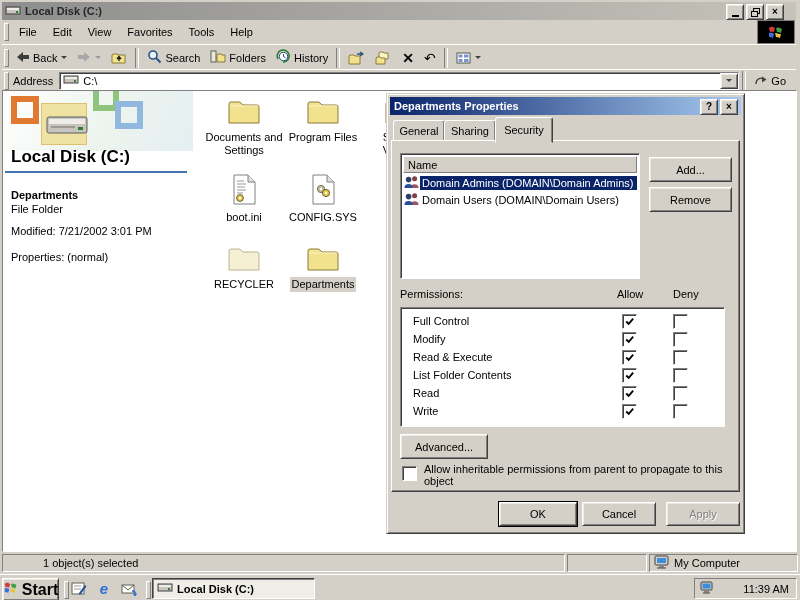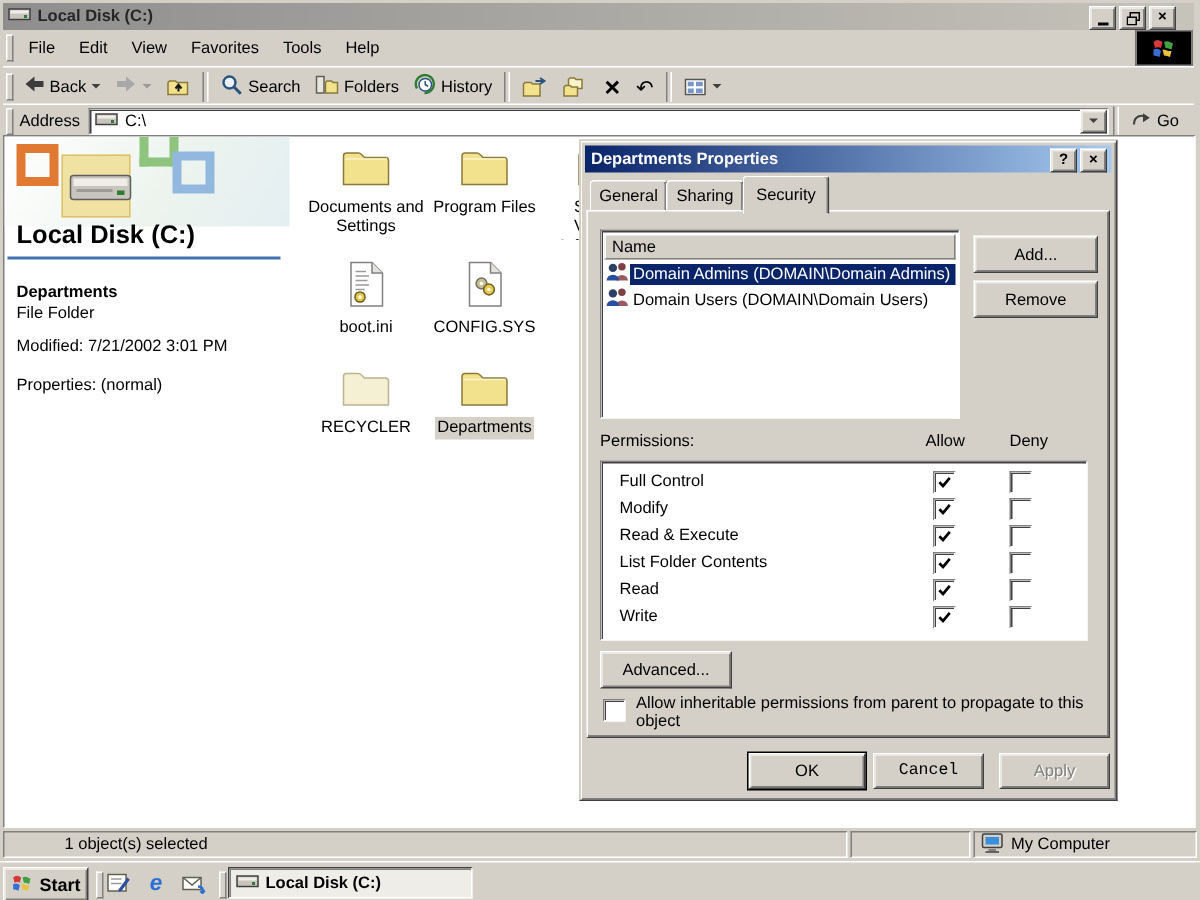--- a/index.html
+++ b/index.html
@@ -44,21 +44,21 @@
   .webhead{position:absolute;left:8px;top:56px;font-size:17px;font-weight:bold;letter-spacing:0;}
   .webrule{position:absolute;left:2px;top:80px;width:182px;height:2px;background:#4472B0;}
   .file-item{position:absolute;width:90px;text-align:center;}
   .file-item .flabel{display:inline-block;padding:1px 2px;line-height:13px;}
   .file-item .ficon{display:block;margin:0 auto 3px auto;}
   
   .statusbar{left:2px;top:552px;width:796px;height:20px;display:flex;gap:2px;align-items:stretch;padding-top:2px;box-sizing:border-box;}
   .status-pane{border:1px solid;border-color:#808080 #fff #fff #808080;display:flex;align-items:center;padding:0 4px;box-sizing:border-box;}
   
   .taskbar{left:0;top:574px;width:800px;height:26px;background:#D4D0C8;border-top:1px solid #fff;box-sizing:border-box;}
-  .start-btn{position:absolute;left:2px;top:3px;width:55px;height:21px;font-weight:bold;font-size:12px;gap:3px;}
+  .start-btn{position:absolute;left:2px;top:3px;width:55px;height:21px;font-weight:bold;font-size:16px;gap:3px;}
   .ql-icon{position:absolute;top:5px;width:18px;height:17px;display:flex;align-items:center;justify-content:center;}
   .task-btn{position:absolute;left:152px;top:3px;width:163px;height:21px;
     border:1px solid;border-color:#404040 #fff #fff #404040;box-shadow:inset 1px 1px 0 #808080;
     background:#EFEDE7;display:flex;align-items:center;gap:4px;padding-left:4px;box-sizing:border-box;font-weight:bold;}
   .tray{position:absolute;right:3px;top:3px;width:103px;height:21px;
     border:1px solid;border-color:#808080 #fff #fff #808080;display:flex;align-items:center;box-sizing:border-box;}
   
   .dialog{left:386px;top:93px;width:359px;height:441px;background:#D4D0C8;
     border:1px solid;border-color:#D4D0C8 #404040 #404040 #D4D0C8;
     box-shadow:inset 1px 1px 0 #fff, inset -1px -1px 0 #808080;box-sizing:border-box;}
@@ -453,21 +453,21 @@
           <span>Advanced...</span>
         </div>
 
       <span class="checkbox" style="left:10px;top:325px;"></span>
       <div class="dlg-label small-note" style="left:32px;top:322px;width:305px;">Allow inheritable permissions from parent to propagate to this object</div>
     </div>
 
     <div class="btn default abs" style="left:112px;top:408px;width:76px;height:22px;">
         <span>OK</span>
       </div>
-    <div class="btn abs" style="left:195px;top:408px;width:72px;height:22px;font-family:Liberation Mono, monospace;">
+    <div class="btn abs" style="left:195px;top:408px;width:72px;height:22px;">
         <span>Cancel</span>
       </div>
     <div class="btn disabled abs" style="left:279px;top:408px;width:72px;height:22px;">
         <span>Apply</span>
       </div>
   </div>
 
   <div class="abs taskbar">
     <div class="btn start-btn">
       <span><svg width="16" height="15" viewBox="0 0 18 16">
@@ -500,15 +500,24 @@
     </div>
     <div class="grip" style="position:absolute;left:144px;top:6px;"></div>
     <div class="task-btn">
       <span><svg width="16" height="11" viewBox="0 0 16 11">
             <rect x="1" y="2" width="14" height="7" fill="#C8C5BE" stroke="#404040"></rect>
             <rect x="2" y="3" width="12" height="2" fill="#EFEDE7"></rect>
             <rect x="11" y="6" width="2" height="2" fill="#2E7D32"></rect>
           </svg></span>
       <span>Local Disk (C:)</span>
     </div>
+    <div class="tray">
+      <span style="margin-left:5px;"><svg width="15" height="13" viewBox="0 0 15 13">
+            <rect x="1" y="1" width="11" height="8" rx="1" fill="#D4D0C8" stroke="#404040"></rect>
+            <rect x="2.5" y="2.5" width="8" height="5" fill="#3A8EDB"></rect>
+            <rect x="4" y="10" width="5" height="1.5" fill="#808080"></rect>
+            <rect x="3" y="11.5" width="7" height="1" fill="#404040"></rect>
+          </svg></span>
+      <span style="margin-left:auto;margin-right:7px;">11:39 AM</span>
+    </div>
   </div>
 
 </div>
 
 </body></html>

